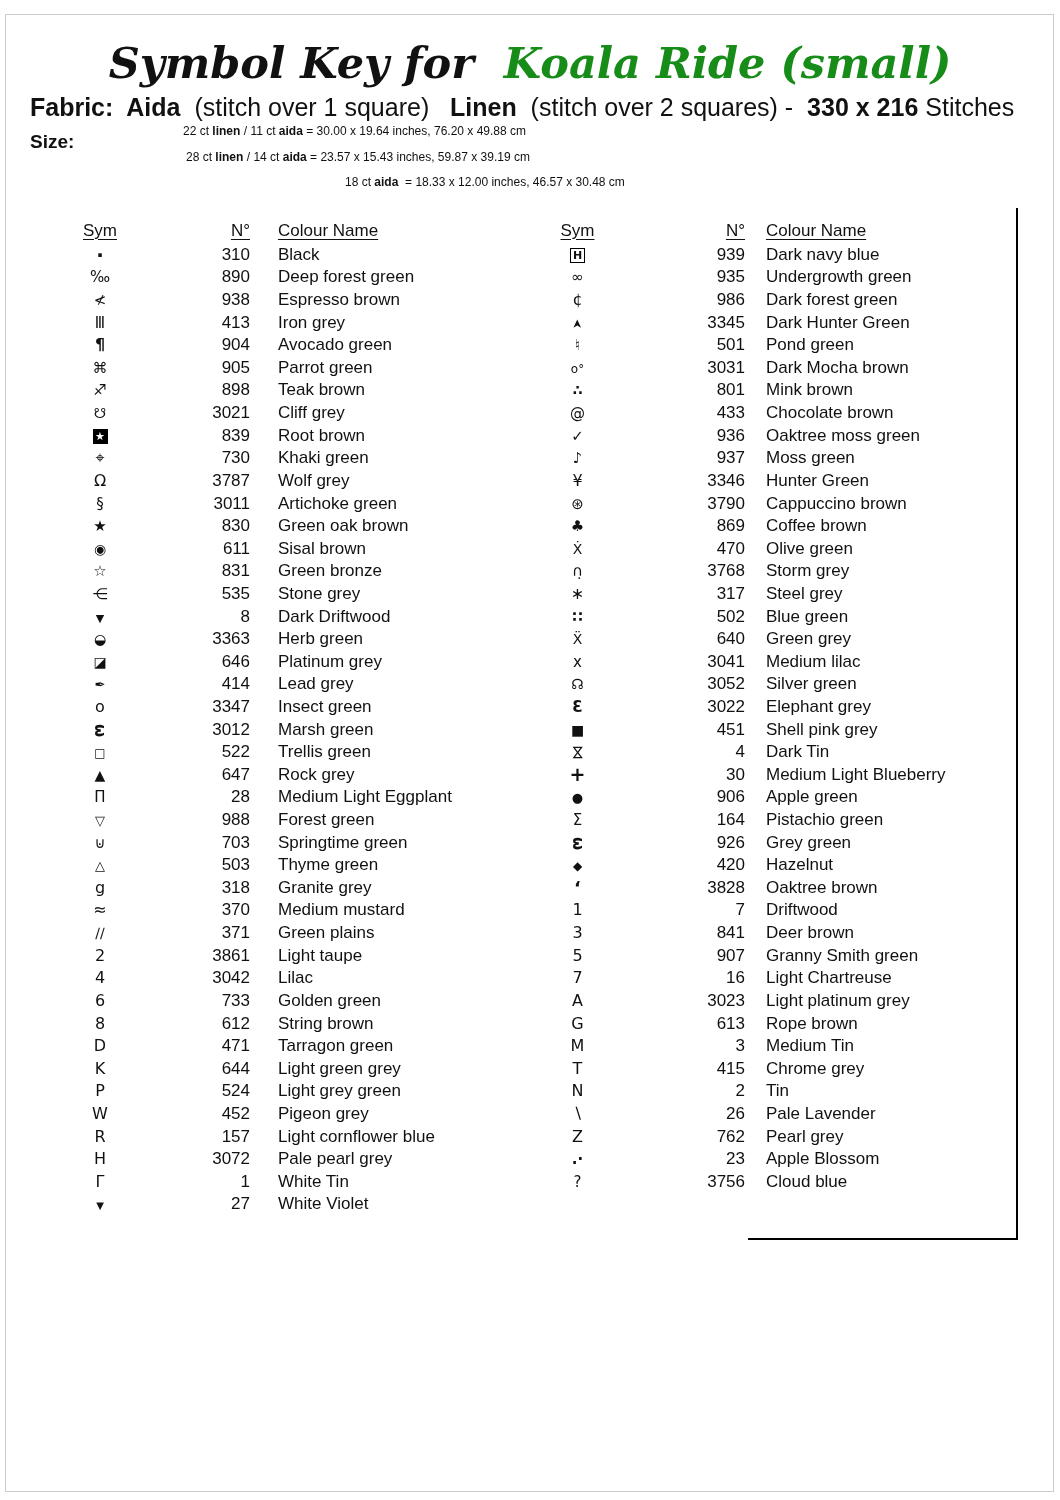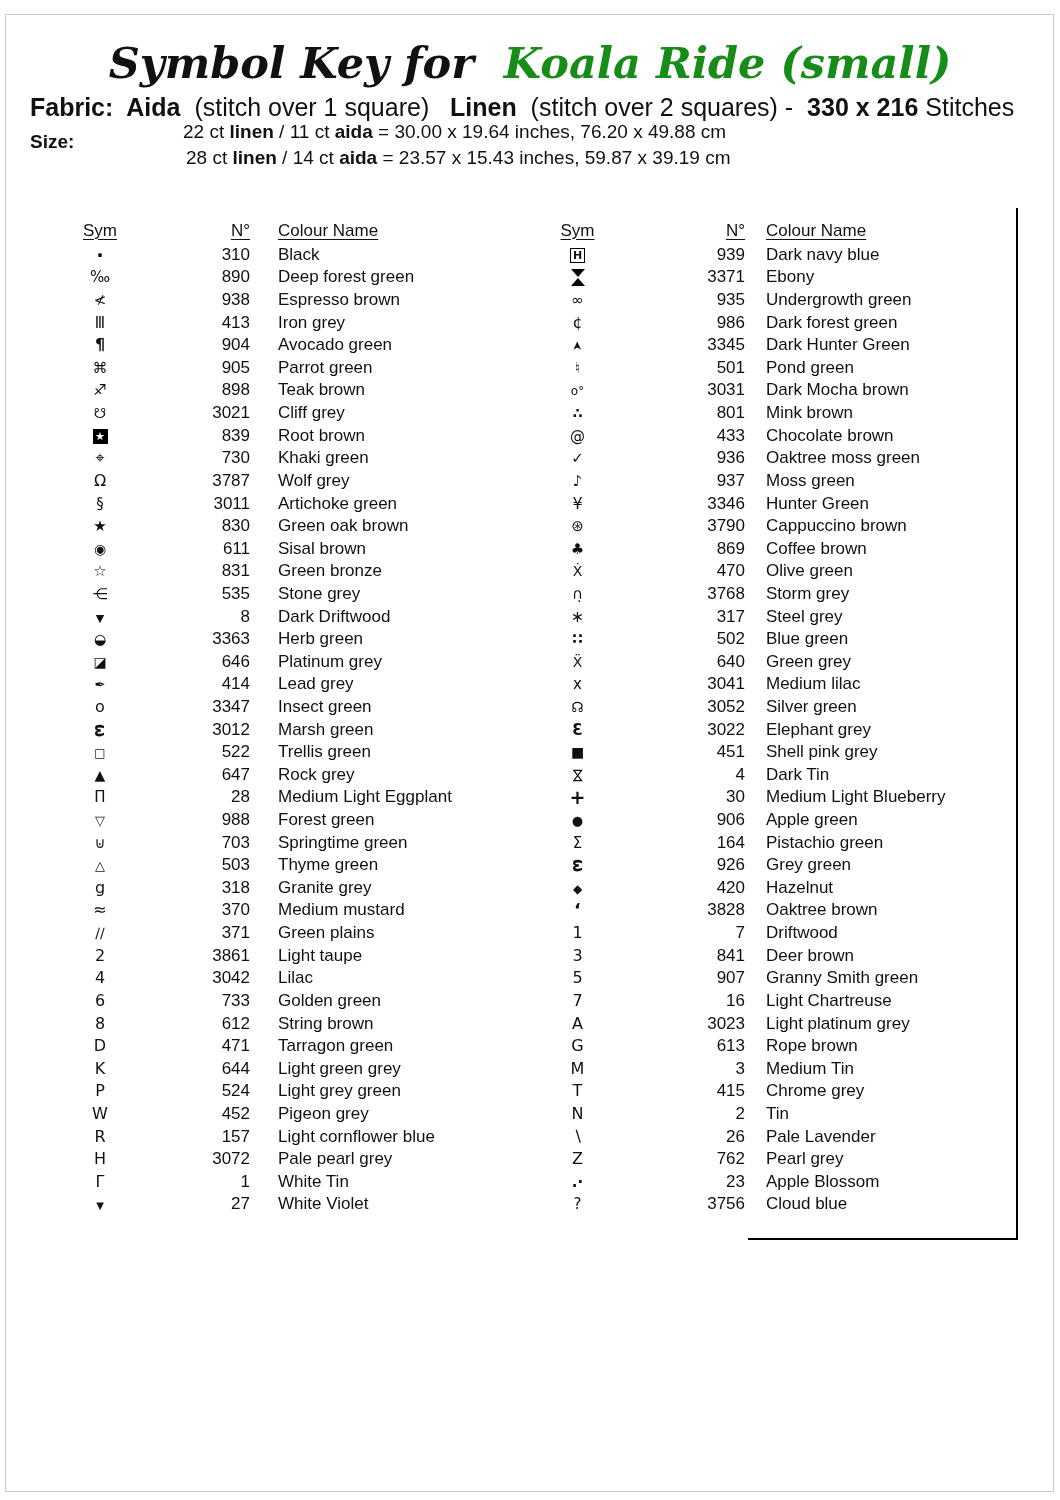--- a/index.html
+++ b/index.html
@@ -7,21 +7,21 @@
     width:1060px;height:1500px;position:relative;background:#ffffff;
     font-family:"Liberation Sans",sans-serif;color:#111;overflow:hidden;
   }
   .page-border{position:absolute;left:5px;top:14px;right:6px;bottom:8px;border:1px solid #cccccc;pointer-events:none;}
   .title{position:absolute;top:38px;left:0;width:100%;text-align:center;
     font-family:"DejaVu Serif",serif;font-style:italic;font-weight:bold;font-size:43px;white-space:pre;}
   .title .green{color:#188c18;}
   .fabric-line{position:absolute;top:93px;left:30px;font-size:25px;white-space:pre;}
   .size-label{position:absolute;top:131px;left:30px;font-size:19px;font-weight:bold;}
   .size-lines{position:absolute;top:119px;left:30px;width:1000px;}
-  .size-line{height:25.5px;line-height:25.5px;font-size:19px;white-space:pre;}
+  .size-line{height:25.5px;line-height:25.5px;font-size:12px;white-space:pre;}
   .colgroup{position:absolute;top:219px;}
   .col-left{left:60px;width:460px;}
   .col-right{left:545px;width:465px;}
   .thead{display:grid;height:24px;align-items:center;font-weight:normal;font-size:17px;}
   .col-left .thead,.col-left .trow{grid-template-columns:80px 110px 1fr;}
   .col-right .thead,.col-right .trow{grid-template-columns:65px 135px 1fr;}
   .thead .h{text-decoration:underline;text-underline-offset:3px;}
   .h-sym{text-align:center;}
   .h-num{text-align:right;}
   .col-left .h-name,.col-left .c-name{padding-left:28px;}
@@ -51,20 +51,21 @@
 <div class="page-border"></div>
 
 <div class="title"><span>Symbol Key for  </span><span class="green">Koala Ride (small)</span></div>
 
 <div class="fabric-line" id="fabric-line"><span style="font-weight: bold;">Fabric:  Aida</span><span>  (stitch over 1 square)   </span><span style="font-weight: bold;">Linen</span><span>  (stitch over 2 squares) -  </span><span style="font-weight: bold;">330 x 216</span><span> Stitches</span></div>
 
 <div class="size-label">Size:</div>
 <div class="size-lines" id="size-lines">
     <div class="size-line" style="margin-left: 153px;"><span>22 ct </span><span style="font-weight: bold;">linen</span><span> / 11 ct </span><span style="font-weight: bold;">aida</span><span> = 30.00 x 19.64 inches, 76.20 x 49.88 cm</span></div>
     <div class="size-line" style="margin-left: 156px;"><span>28 ct </span><span style="font-weight: bold;">linen</span><span> / 14 ct </span><span style="font-weight: bold;">aida</span><span> = 23.57 x 15.43 inches, 59.87 x 39.19 cm</span></div>
+    <div class="size-line" style="margin-left: 315px;"><span>18 ct </span><span style="font-weight: bold;">aida</span><span>  = 18.33 x 12.00 inches, 46.57 x 30.48 cm</span></div>
   </div>
 
 <div class="colgroup col-left">
   <div class="thead">
     <span class="h h-sym">Sym</span>
     <span class="h h-num">N°</span>
     <span class="h h-name">Colour Name</span>
   </div>
   <div class="rows" id="rows-left">
       <div class="trow">
@@ -291,25 +292,20 @@
     <span class="h h-num">N°</span>
     <span class="h h-name">Colour Name</span>
   </div>
   <div class="rows" id="rows-right">
       <div class="trow">
         <span class="c-sym"><span class="boxed">H</span></span>
         <span class="c-num">939</span>
         <span class="c-name">Dark navy blue</span>
       </div>
       <div class="trow">
-        <span class="c-sym"><span class="hg"></span></span>
-        <span class="c-num">3371</span>
-        <span class="c-name">Ebony</span>
-      </div>
-      <div class="trow">
         <span class="c-sym"><span style="font-size: 15px;">∞</span></span>
         <span class="c-num">935</span>
         <span class="c-name">Undergrowth green</span>
       </div>
       <div class="trow">
         <span class="c-sym"><span style="font-size: 16px;">¢</span></span>
         <span class="c-num">986</span>
         <span class="c-name">Dark forest green</span>
       </div>
       <div class="trow">

